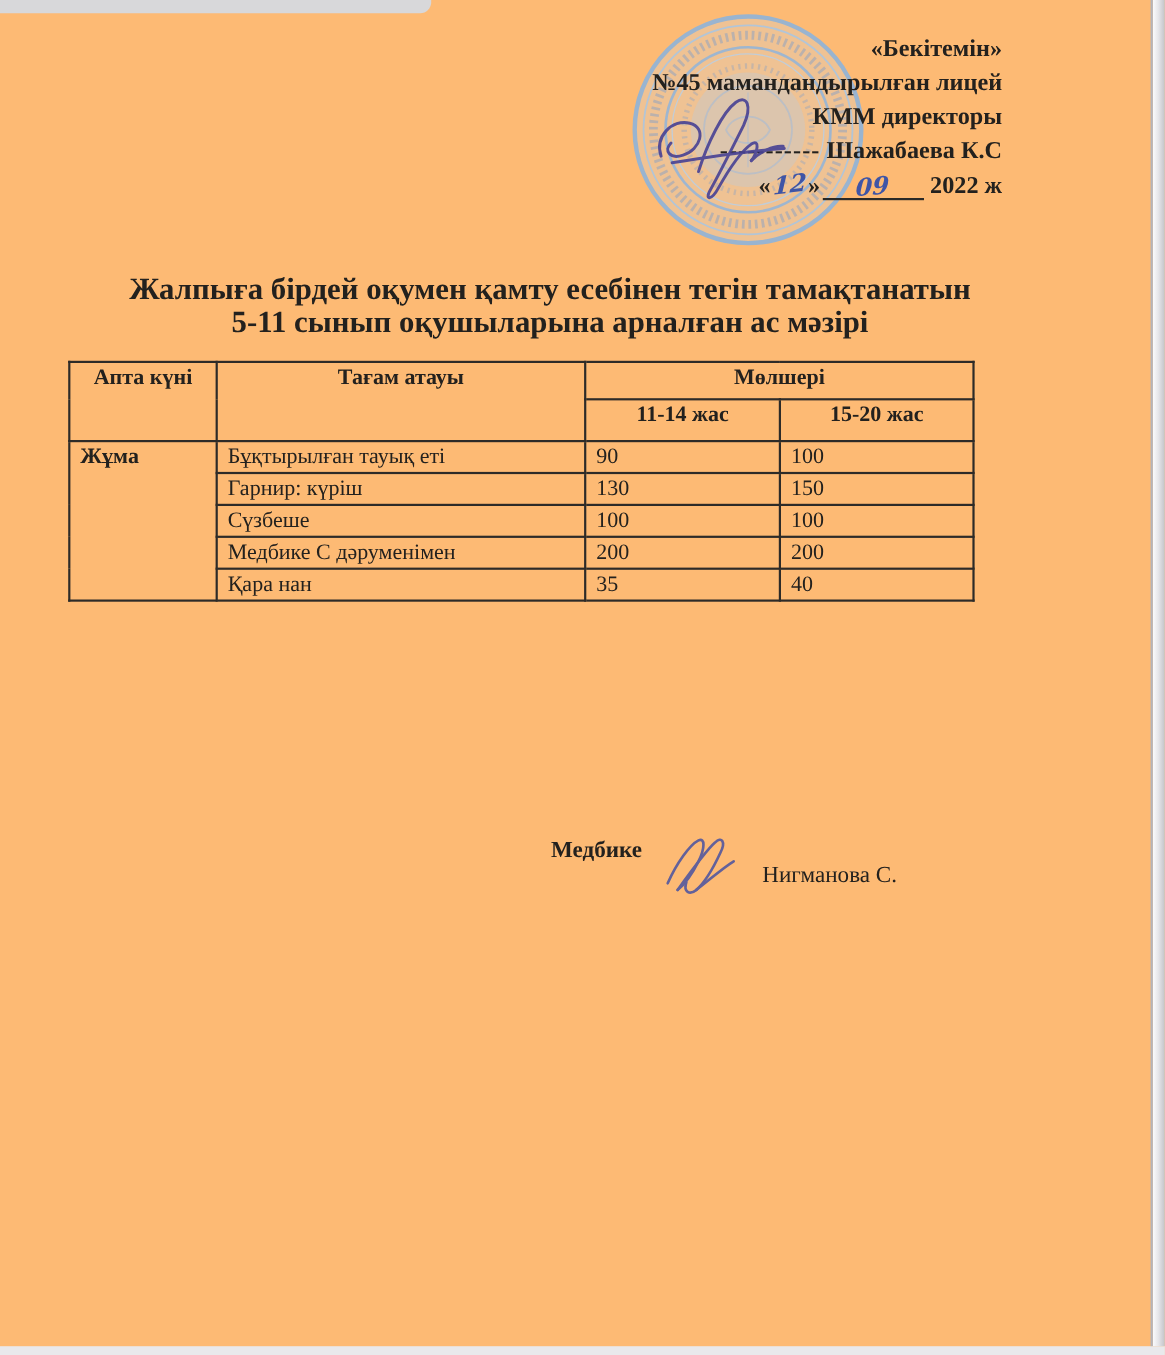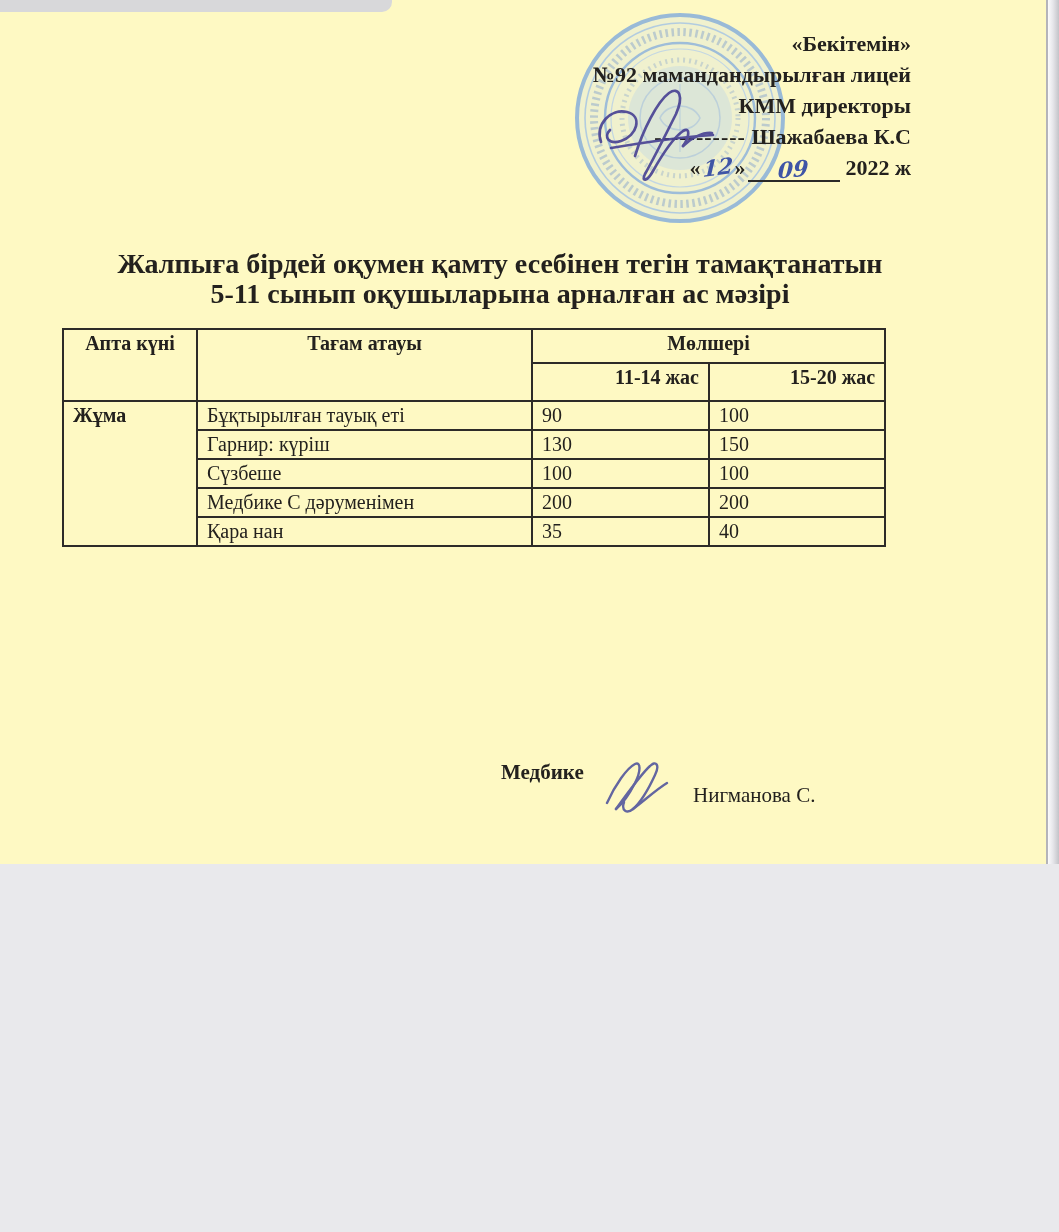--- a/index.html
+++ b/index.html
@@ -1,19 +1,19 @@
 <!DOCTYPE html>
 <html><head>
 <meta charset="utf-8">
 <style>
   html,body{margin:0;padding:0;background:#e9e9ec;}
   .page{
     position:relative;
-    width:1059px;height:864px;
-    background:#fef9c3;
+    width:1059px;height:1224px;
+    background:#fdba74;
     overflow:hidden;
     font-family:"Liberation Serif","DejaVu Serif",serif;
     color:#23211e;
   }
   
   .scan-band-top{
     position:absolute;left:0;top:0;width:392px;height:12px;
     background:#d8d8da;border-radius:0 0 10px 0;
   }
   .scan-edge-right{
@@ -74,21 +74,21 @@
   table.menu th, table.menu td{
     border:2px solid #2d2b28;
     padding:2px 9px;
     vertical-align:top;
     overflow:hidden;
     white-space:nowrap;
   }
   table.menu th{font-weight:bold;}
   .th-center{padding-top:6px;}
   .th-amount{text-align:center;height:28px;border-radius:15px;}
-  .th-age{text-align:right;height:32px;padding-top:5px;}
+  .th-age{text-align:center;height:32px;padding-top:5px;}
   .td-day{font-weight:bold;}
   tr.body-row{height:28px;}
   
   .footer-role{position:absolute;left:501px;top:760px;font-weight:bold;font-size:21px;z-index:2;}
   .footer-name{position:absolute;left:693px;top:783px;font-weight:normal;font-size:21px;z-index:2;}
   .sig-nurse{position:absolute;left:597px;top:755px;width:88px;height:64px;z-index:3;}
 </style>
 </head>
 <body>
 
@@ -105,21 +105,21 @@
     <circle cx="108" cy="108" r="69" fill="none" stroke="#b6cfe8" stroke-width="1.2" opacity="0.8"></circle>
     <circle cx="108" cy="108" r="52" fill="rgba(176,204,234,0.30)" stroke="none"></circle>
     <circle cx="108" cy="108" r="40" fill="none" stroke="#9cbade" stroke-width="1.5" opacity="0.5"></circle>
     <circle cx="108" cy="108" r="58" fill="none" stroke="#7d9dcb" stroke-width="5" stroke-dasharray="2 4" opacity="0.35"></circle>
     <path d="M88,108 C95,92 121,92 128,108 C121,124 95,124 88,108 Z" fill="none" stroke="#9cbade" stroke-width="1.6" opacity="0.5"></path>
     <line x1="108" y1="74" x2="108" y2="142" stroke="#9cbade" stroke-width="1.4" opacity="0.4"></line>
   </svg>
 
   <div class="approval">
     <div>«Бекітемін»</div>
-    <div>№92 мамандандырылған лицей</div>
+    <div>№45 мамандандырылған лицей</div>
     <div>КММ директоры</div>
     <div><span class="dashes">-----------</span> <span>Шажабаева К.С</span></div>
     <div><span>«</span><span class="hand date-day">12</span><span>»</span><span class="date-month-slot"><span class="hand">09</span></span><span>2022 ж</span></div>
   </div>
 
   <svg class="sig-director" viewBox="0 0 205 100">
     <g fill="none" stroke="#4a4494" stroke-width="2.7" stroke-linecap="round" opacity="0.92">
       <path d="M16,58 C10,40 26,24 42,28 C58,32 52,52 36,57 C24,61 18,53 25,46"></path>
       <path d="M50,72 C58,46 72,18 84,9 C94,2 99,12 91,30 C80,52 68,76 60,90 C56,98 62,98 68,87 C77,71 88,54 98,47 C106,42 104,54 98,62"></path>
       <path d="M26,64 C62,58 98,53 128,51"></path>

